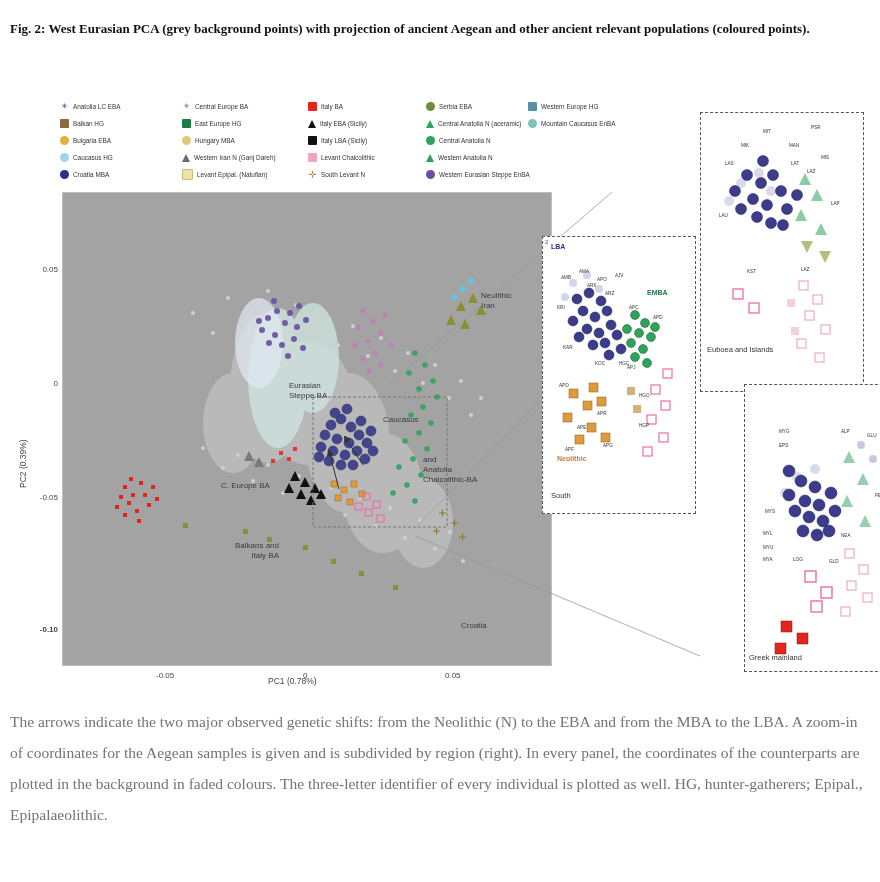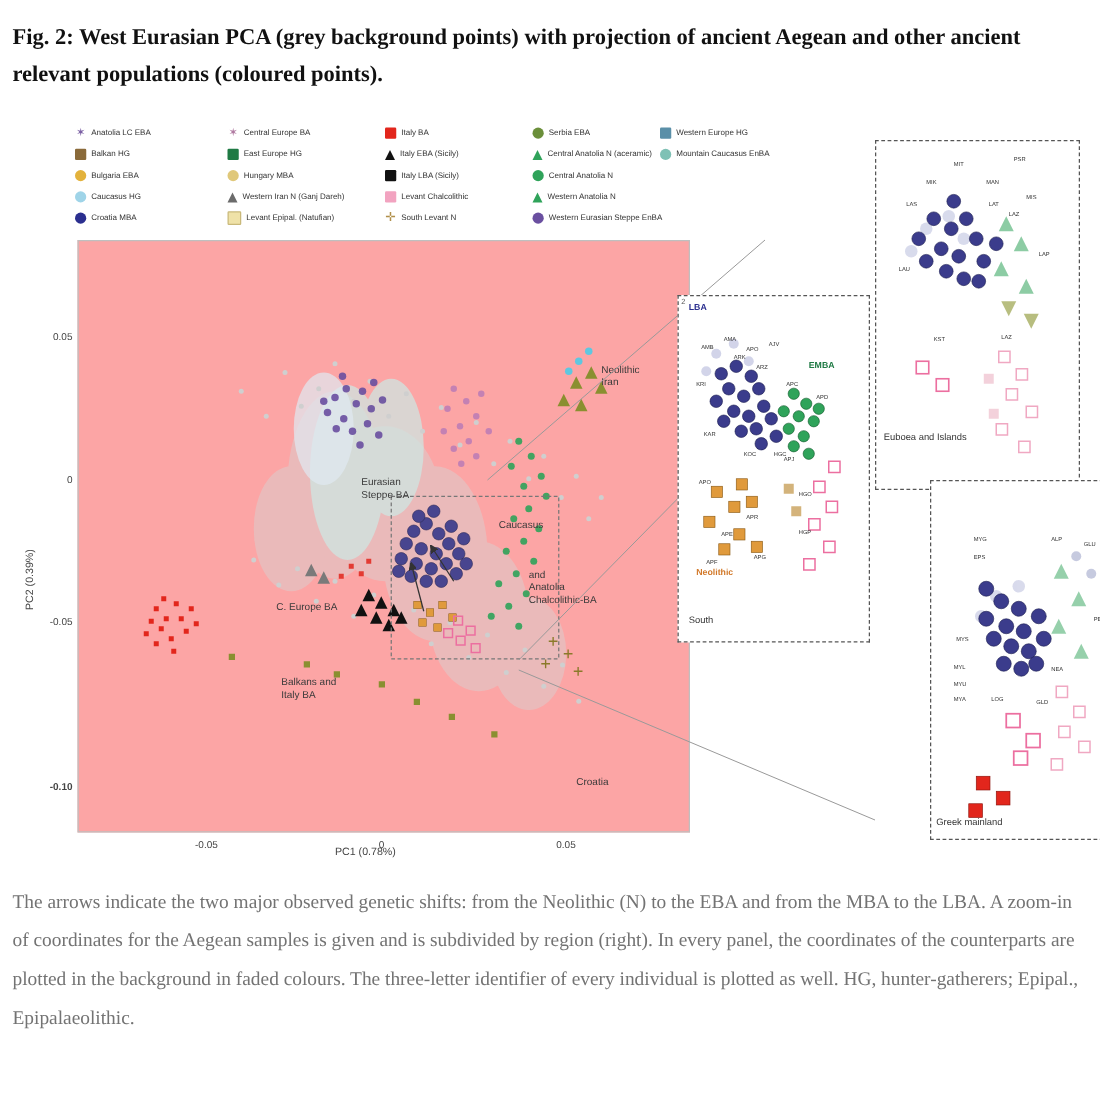--- a/index.html
+++ b/index.html
@@ -9,21 +9,21 @@
     font-family:"Liberation Sans", sans-serif;
     color:#1a1a1a;
     overflow:hidden;
     position:relative;
   }
   .figure-caption{
     position:absolute;
     left:10px; top:14px; width:860px;
     font-family:"Liberation Serif", serif;
     font-weight:bold;
-    font-size:18px;
+    font-size:13px;
     line-height:30px;
     color:#111;
   }
   .figure-body{
     position:absolute;
     left:0; top:88px; width:880px; height:610px;
   }
   .legend{
     position:absolute;
     left:60px; top:10px; width:560px; height:86px;
@@ -62,21 +62,21 @@
   .m-star{
     background:none !important;
     font-size:9px;line-height:9px;text-align:center;
   }
 
   .mainplot{
     position:absolute;
     left:62px; top:104px;
     width:488px; height:472px;
     border:1px solid #bfbfbf;
-    background:#fca5a5;
+    background:#a3a3a3;
   }
   .axis-label{
     position:absolute;
     font-size:8px;
     color:#444;
   }
   .ylab{
     transform:rotate(-90deg);
     transform-origin:left top;
     left:18px; top:400px;
@@ -477,24 +477,24 @@
         </defs>
         <path d="M276 296 L266 258"></path>
         <path d="M300 272 L282 244"></path>
       </g>
 
       <rect x="250" y="204" width="134" height="130" fill="none" stroke="#777" stroke-width="1" stroke-dasharray="3,2"></rect>
     </svg>
 
     <div class="annot" style="left:418px;top:98px;width:46px;">Neolithic<br>Iran</div>
     <div class="annot" style="left:226px;top:188px;width:46px;">Eurasian<br>Steppe BA</div>
-    <div class="annot" style="left:336px;top:222px;">Caucasus</div>
+    <div class="annot" style="left:320px;top:222px;">Caucasus</div>
     <div class="annot" style="left:360px;top:262px;width:60px;">and<br>Anatolia<br>Chalcolithic-BA</div>
     <div class="annot" style="left:158px;top:288px;">C. Europe BA</div>
-    <div class="annot" style="left:162px;top:348px;width:54px;">Balkans and<br>Italy BA</div>
+    <div class="annot" style="left:162px;top:348px;width:54px;text-align:right;">Balkans and<br>Italy BA</div>
     <div class="annot" style="left:398px;top:428px;">Croatia</div>
   </div>
 
   <div class="axis-label ylab">PC2 (0.39%)</div>
   <div class="axis-label xlab">PC1 (0.78%)</div>
 
   <svg style="position:absolute;left:0;top:0;width:880px;height:610px;pointer-events:none;">
     <line x1="390" y1="296" x2="612" y2="104" stroke="#999" stroke-width="0.8"></line>
     <line x1="415" y1="440" x2="612" y2="240" stroke="#999" stroke-width="0.8"></line>
     <line x1="415" y1="448" x2="700" y2="568" stroke="#999" stroke-width="0.8"></line>

